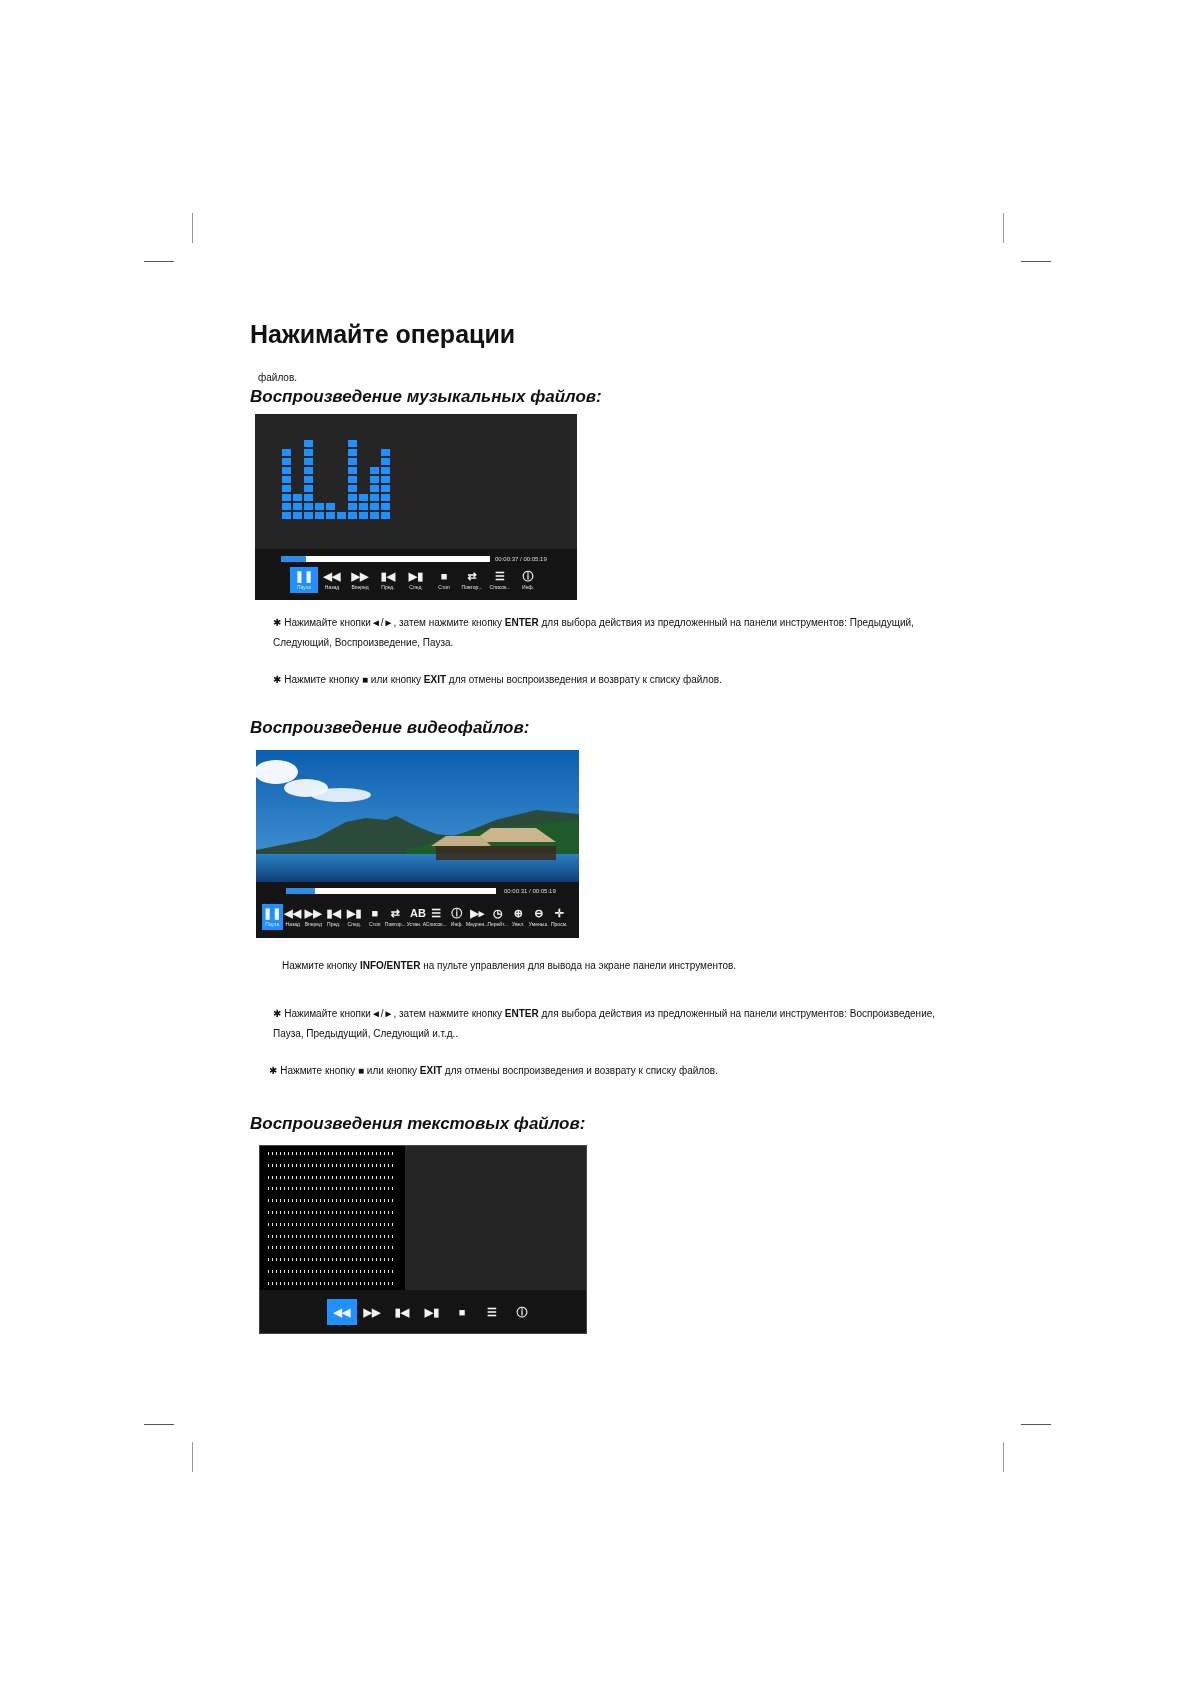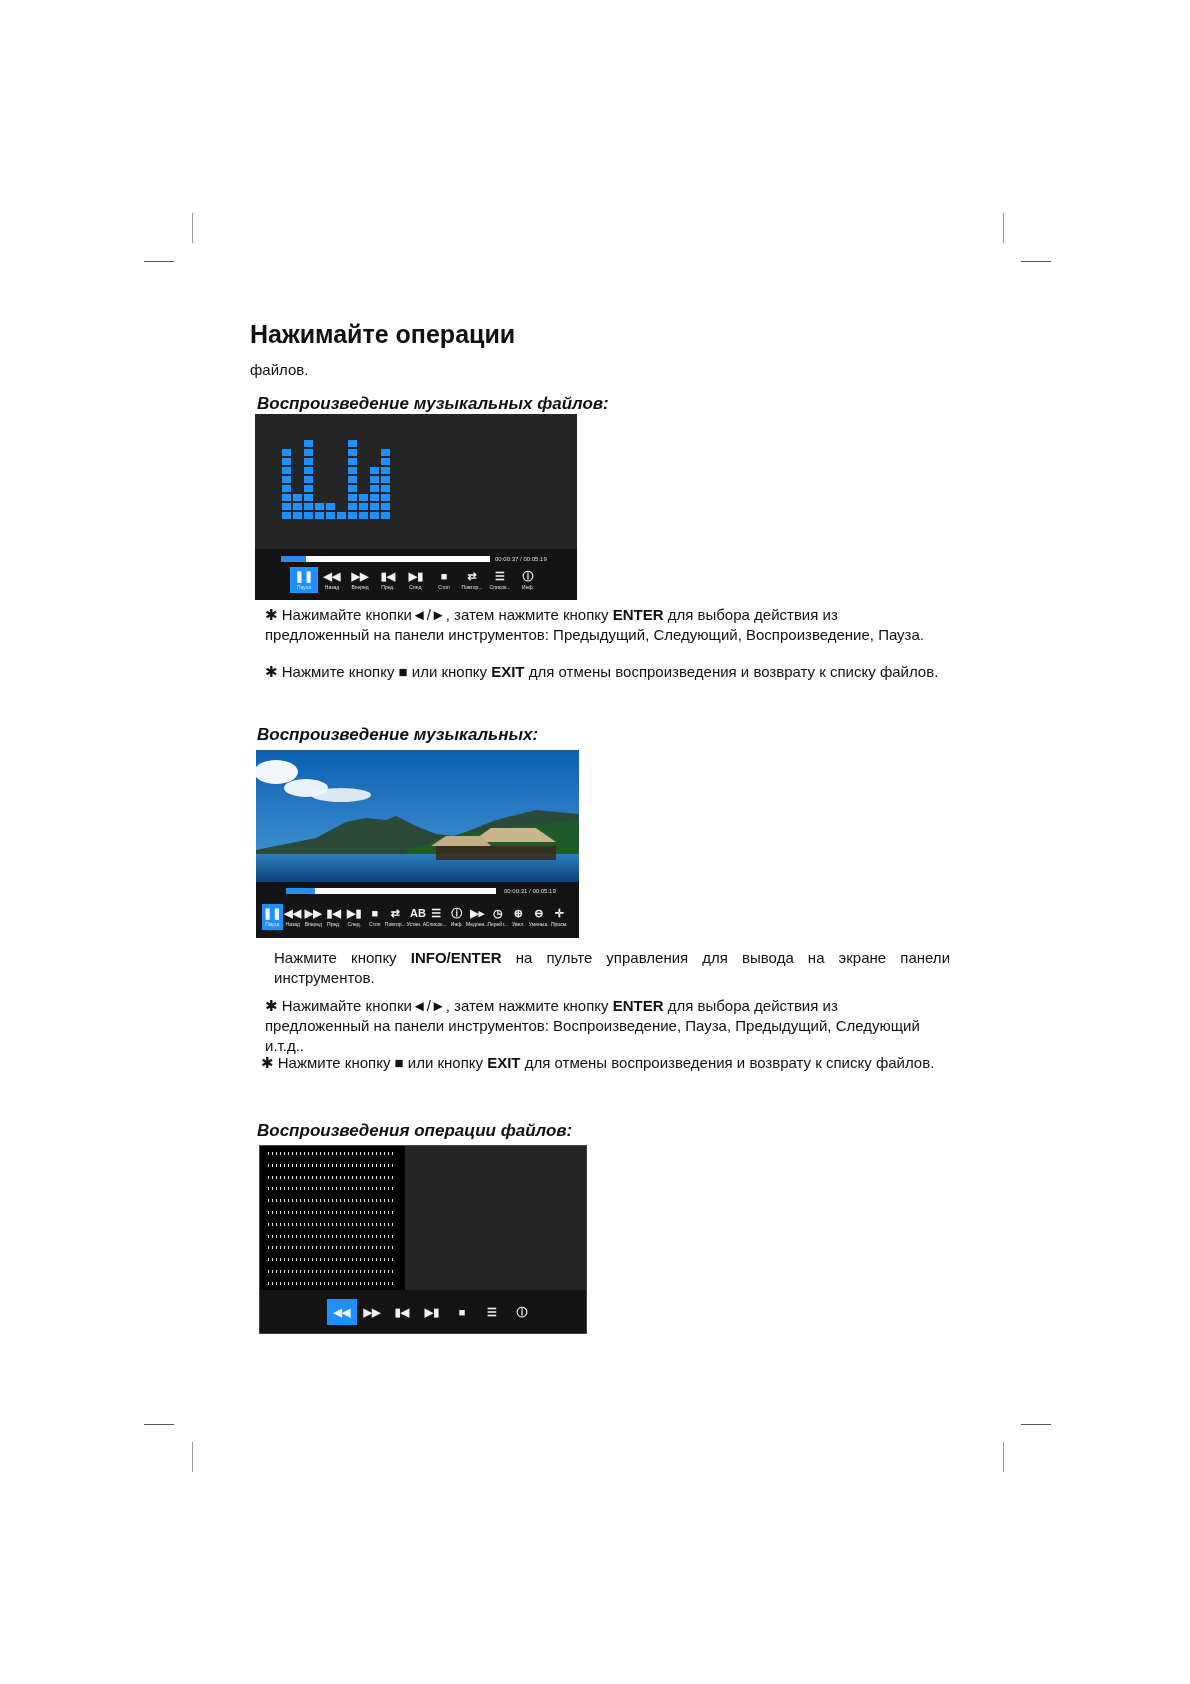--- a/index.html
+++ b/index.html
@@ -3,22 +3,22 @@
 <meta charset="utf-8">
 <style>
   html, body { margin: 0; padding: 0; background: #ffffff; }
   body { width: 1190px; height: 1684px; position: relative; overflow: hidden;
          font-family: "Liberation Sans", sans-serif; color: #111; }
   .crop { position: absolute; background: #9a9a9a; }
   .crop.v { width: 1px; height: 30px; }
   .crop.h { height: 1px; width: 30px; background: #555; }
 
   .title { position: absolute; left: 250px; top: 320px; font-size: 25px; font-weight: bold; margin: 0; }
-  .para { position: absolute; font-size: 15px; line-height: 20px; margin: 0; }
-  .section-h { position: absolute; left: 250px; font-size: 17px; font-weight: bold; font-style: italic; margin: 7px; text-align: center; }
+  .para { position: absolute; font-size: 10px; line-height: 20px; margin: 8px; }
+  .section-h { position: absolute; left: 250px; font-size: 17px; font-weight: bold; font-style: italic; margin: 0; text-align: center; }
 
   .screen { position: absolute; background: #252525; overflow: hidden; }
   .eq { position: absolute; left: 27px; top: 0; display: flex; align-items: flex-end; gap: 2px; height: 79px; }
   .eq-col { display: flex; flex-direction: column-reverse; gap: 2px; width: 9px; }
   .eq-block { width: 9px; height: 7px; background: #1e90ff; }
 
   .ctrl-bar { position: absolute; left: 0; right: 0; bottom: 0; background: #141414; }
   .progress { position: absolute; height: 6px; background: #ffffff; }
   .progress-fill { height: 100%; background: #2a8de8; }
   .time { position: absolute; color: #dcdcdc; font-size: 6px; white-space: nowrap; }
@@ -181,21 +181,21 @@
   </div>
 </div>
 
 <p class="para" style="left:265px;top:605px;width:680px;">
   <span class="star">✱ </span><span>Нажимайте кнопки◄/►, затем нажмите кнопку </span><b>ENTER</b><span> для выбора действия из предложенный на панели инструментов: Предыдущий, Следующий, Воспроизведение, Пауза.</span>
 </p>
 <p class="para" style="left:265px;top:662px;width:680px;text-align:justify;">
   <span class="star">✱ </span><span>Нажмите кнопку ■ или кнопку </span><b>EXIT</b><span> для отмены воспроизведения и возврату к списку файлов.</span>
 </p>
 
-<h2 class="section-h" style="top:718px;">Воспроизведение музыкальных:</h2>
+<h2 class="section-h" style="top:718px;">Воспроизведение видеофайлов:</h2>
 
 <div class="screen" style="left:256px;top:750px;width:323px;height:188px;background:#0d5fa8;">
   <svg class="video-img" viewBox="0 0 323 132" preserveAspectRatio="none">
     <defs>
       <linearGradient id="sky" x1="0" y1="0" x2="0" y2="1">
         <stop offset="0" stop-color="#0c5fb0"></stop>
           <stop offset="1" stop-color="#4a9ad8"></stop>
       </linearGradient>
       <linearGradient id="sea" x1="0" y1="0" x2="0" y2="1">
         <stop offset="0" stop-color="#2c7fc0"></stop>
@@ -290,21 +290,21 @@
 <p class="para" style="left:274px;top:948px;width:676px;text-align:justify;">
   <span>Нажмите кнопку </span><b>INFO/ENTER</b><span> на пульте управления для вывода на экране панели инструментов.</span>
 </p>
 <p class="para" style="left:265px;top:996px;width:670px;">
   <span class="star">✱ </span><span>Нажимайте кнопки◄/►, затем нажмите кнопку </span><b>ENTER</b><span> для выбора действия из предложенный на панели инструментов: Воспроизведение, Пауза, Предыдущий, Следующий и.т.д..</span>
 </p>
 <p class="para" style="left:261px;top:1053px;width:680px;">
   <span class="star">✱ </span><span>Нажмите кнопку ■ или кнопку </span><b>EXIT</b><span> для отмены воспроизведения и возврату к списку файлов.</span>
 </p>
 
-<h2 class="section-h" style="top:1114px;">Воспроизведения операции файлов:</h2>
+<h2 class="section-h" style="top:1114px;">Воспроизведения текстовых файлов:</h2>
 
 <div class="screen" style="left:259px;top:1145px;width:326px;height:187px;border:1px solid #444;">
   <div class="txt-left" id="txt-left">
       <div class="txt-line" style="top: 6px;"></div>
       <div class="txt-line" style="top: 17.8px;"></div>
       <div class="txt-line" style="top: 29.6px;"></div>
       <div class="txt-line" style="top: 41.4px;"></div>
       <div class="txt-line" style="top: 53.2px;"></div>
       <div class="txt-line" style="top: 65px;"></div>
       <div class="txt-line" style="top: 76.8px;"></div>

